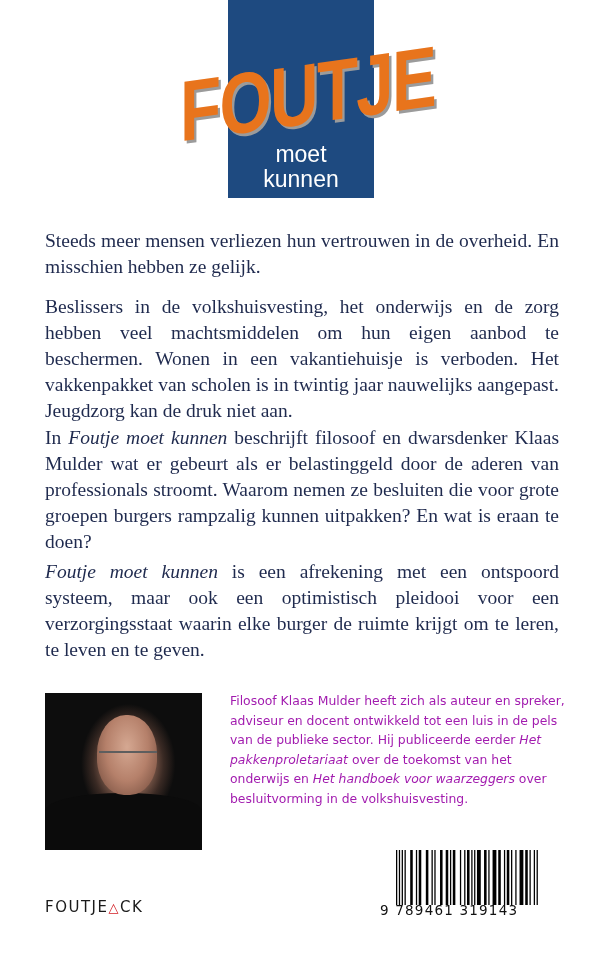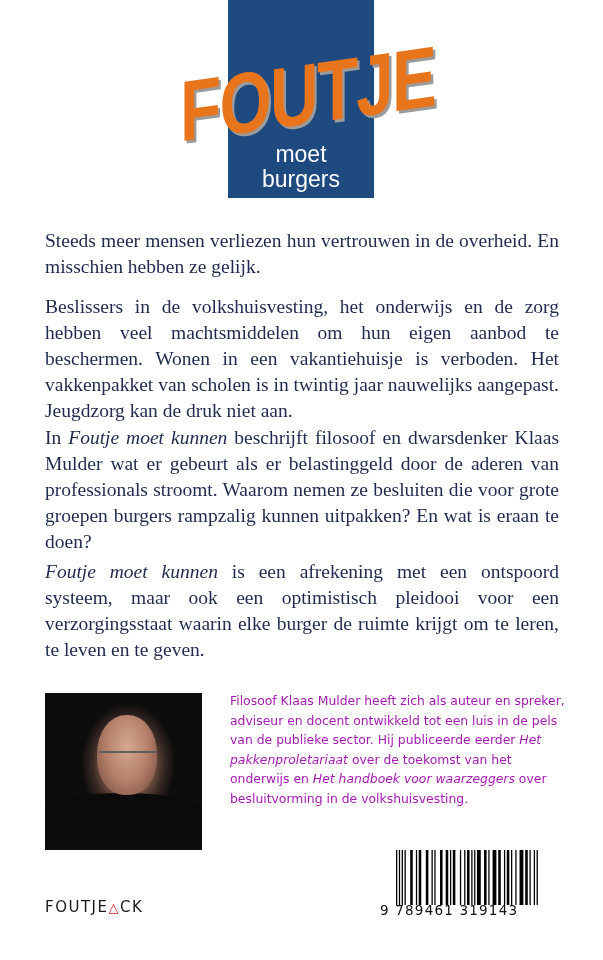--- a/index.html
+++ b/index.html
@@ -84,21 +84,21 @@
   }
 </style>
 </head>
 <body>
 
 <div class="logo-block"></div>
 <div class="logo-title">
   <div class="word">FOUTJE</div>
 </div>
 <div class="logo-sub l1">moet</div>
-<div class="logo-sub l2">burgers</div>
+<div class="logo-sub l2">kunnen</div>
 
 <p class="blurb p1">Steeds meer mensen verliezen hun vertrouwen in de overheid. En misschien hebben ze gelijk.</p>
 <p class="blurb p2">Beslissers in de volkshuisvesting, het onderwijs en de zorg hebben veel machtsmiddelen om hun eigen aanbod te beschermen. Wonen in een vakantiehuisje is verboden. Het vakkenpakket van scholen is in twintig jaar nauwelijks aangepast. Jeugdzorg kan de druk niet aan.</p>
 <p class="blurb p3"><span>In </span><em>Foutje moet kunnen</em><span> beschrijft filosoof en dwarsdenker Klaas Mulder wat er gebeurt als er belastinggeld door de aderen van professionals stroomt. Waarom nemen ze besluiten die voor grote groepen burgers rampzalig kunnen uitpakken? En wat is eraan te doen?</span></p>
 <p class="blurb p4"><em>Foutje moet kunnen</em><span> is een afrekening met een ontspoord systeem, maar ook een optimistisch pleidooi voor een verzorgingsstaat waarin elke burger de ruimte krijgt om te leren, te leven en te geven.</span></p>
 
 <div class="author-photo" title="Portrait of Klaas Mulder">
   <div class="shirt"></div>
   <div class="head"></div>
   <div class="glasses"></div>

